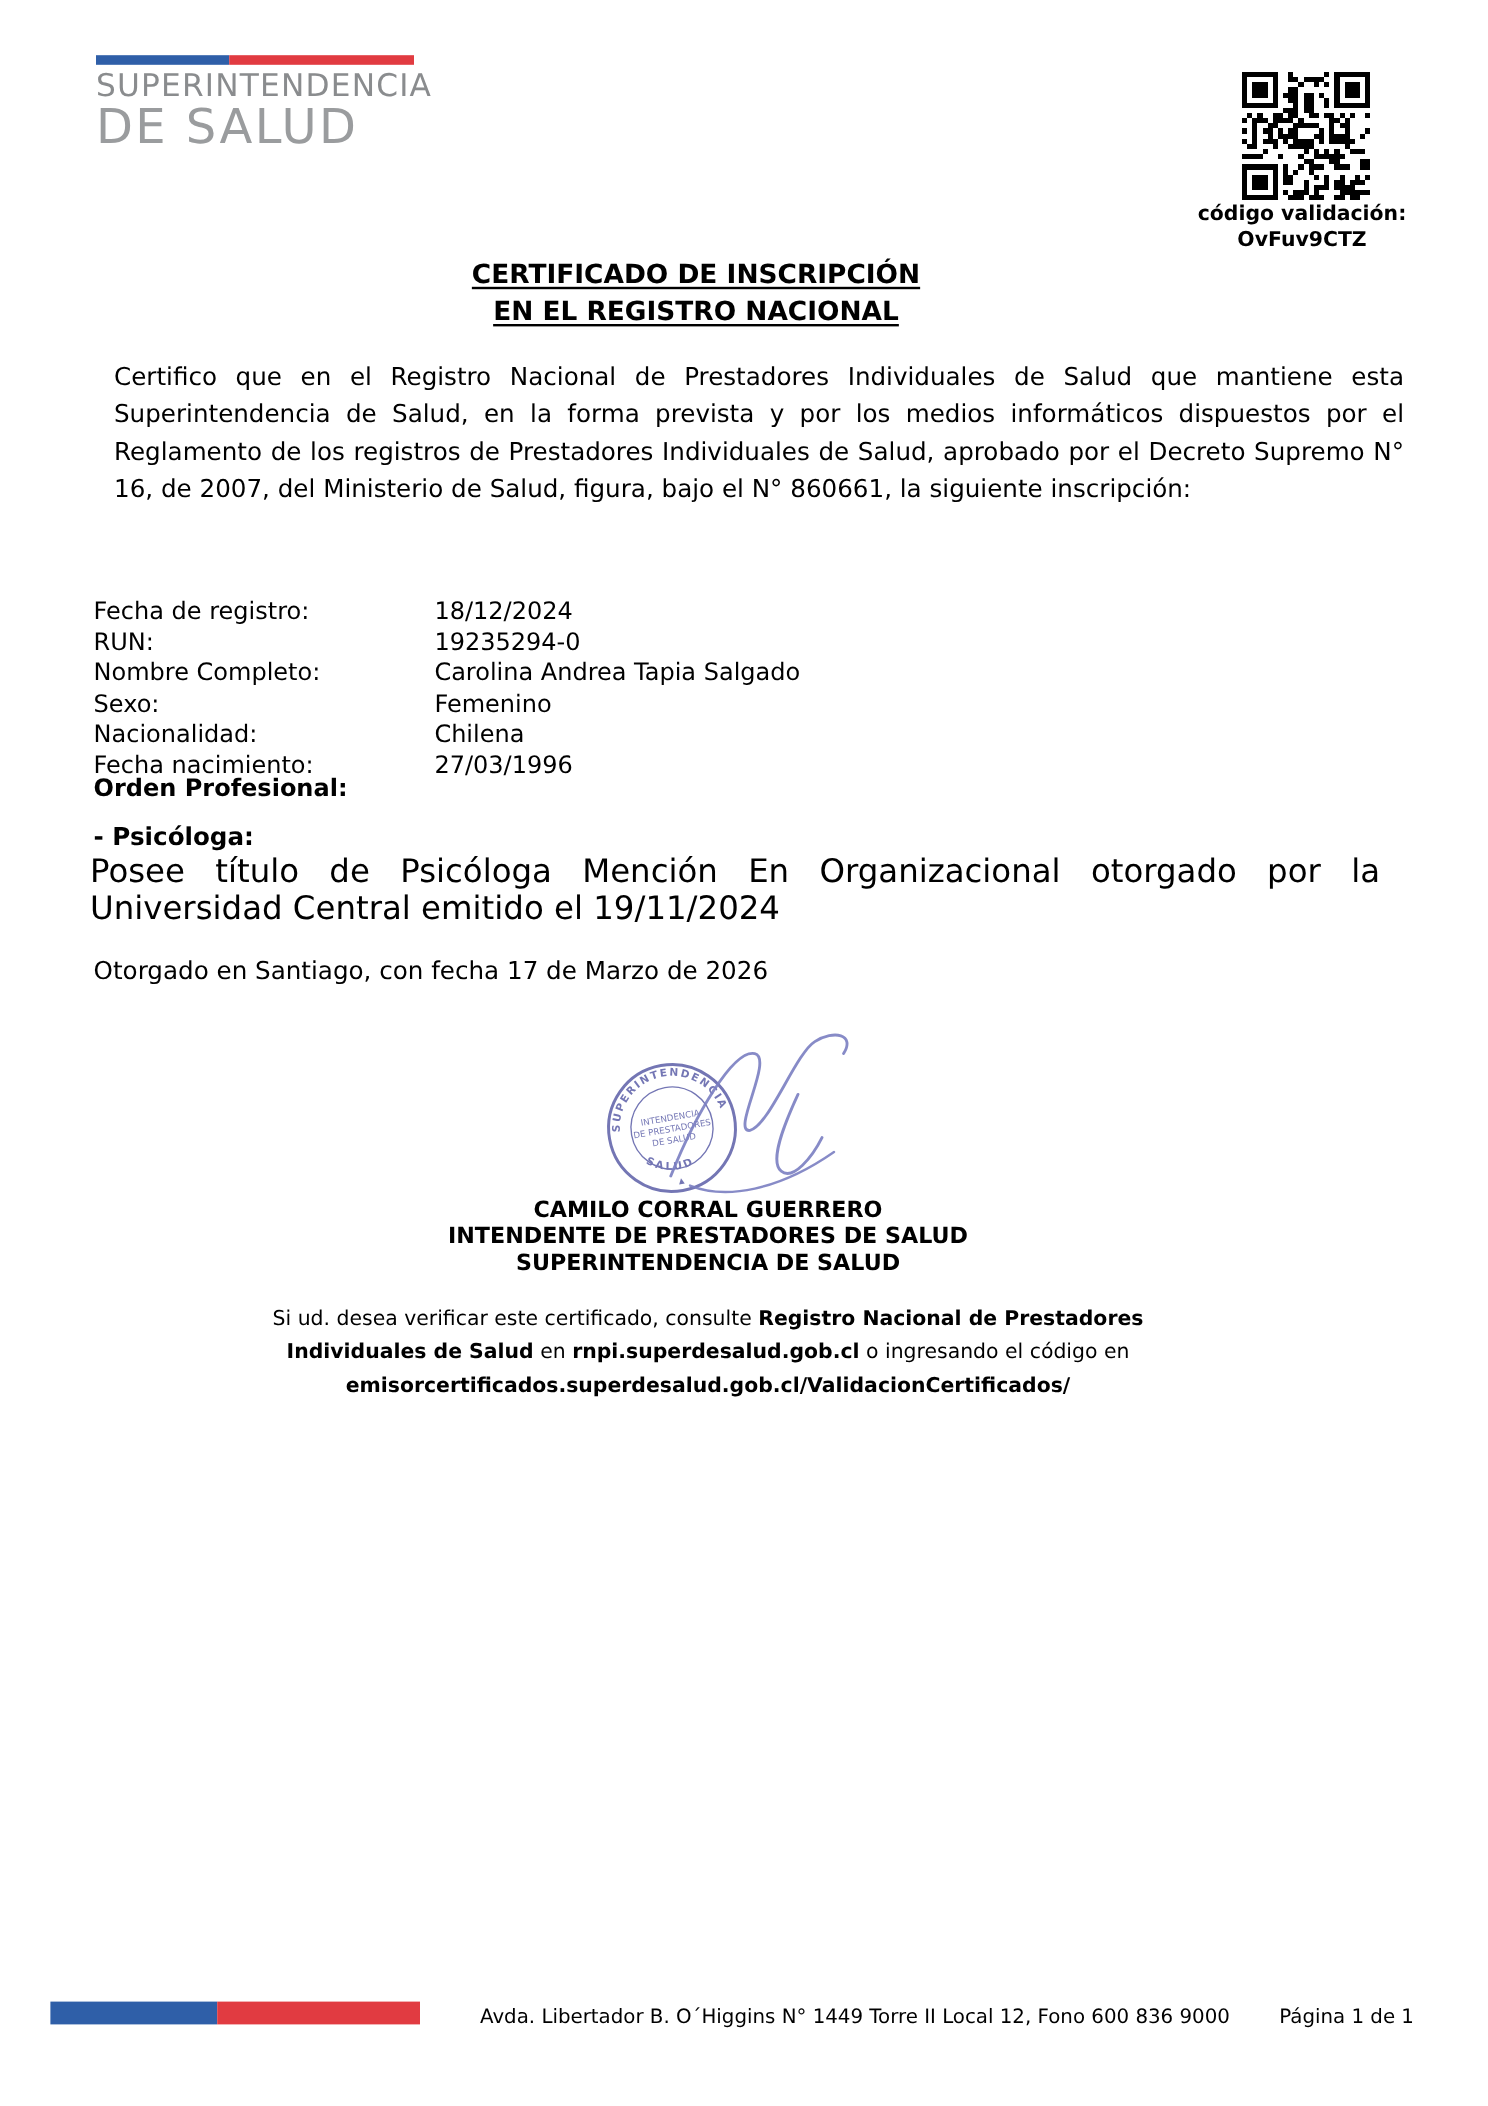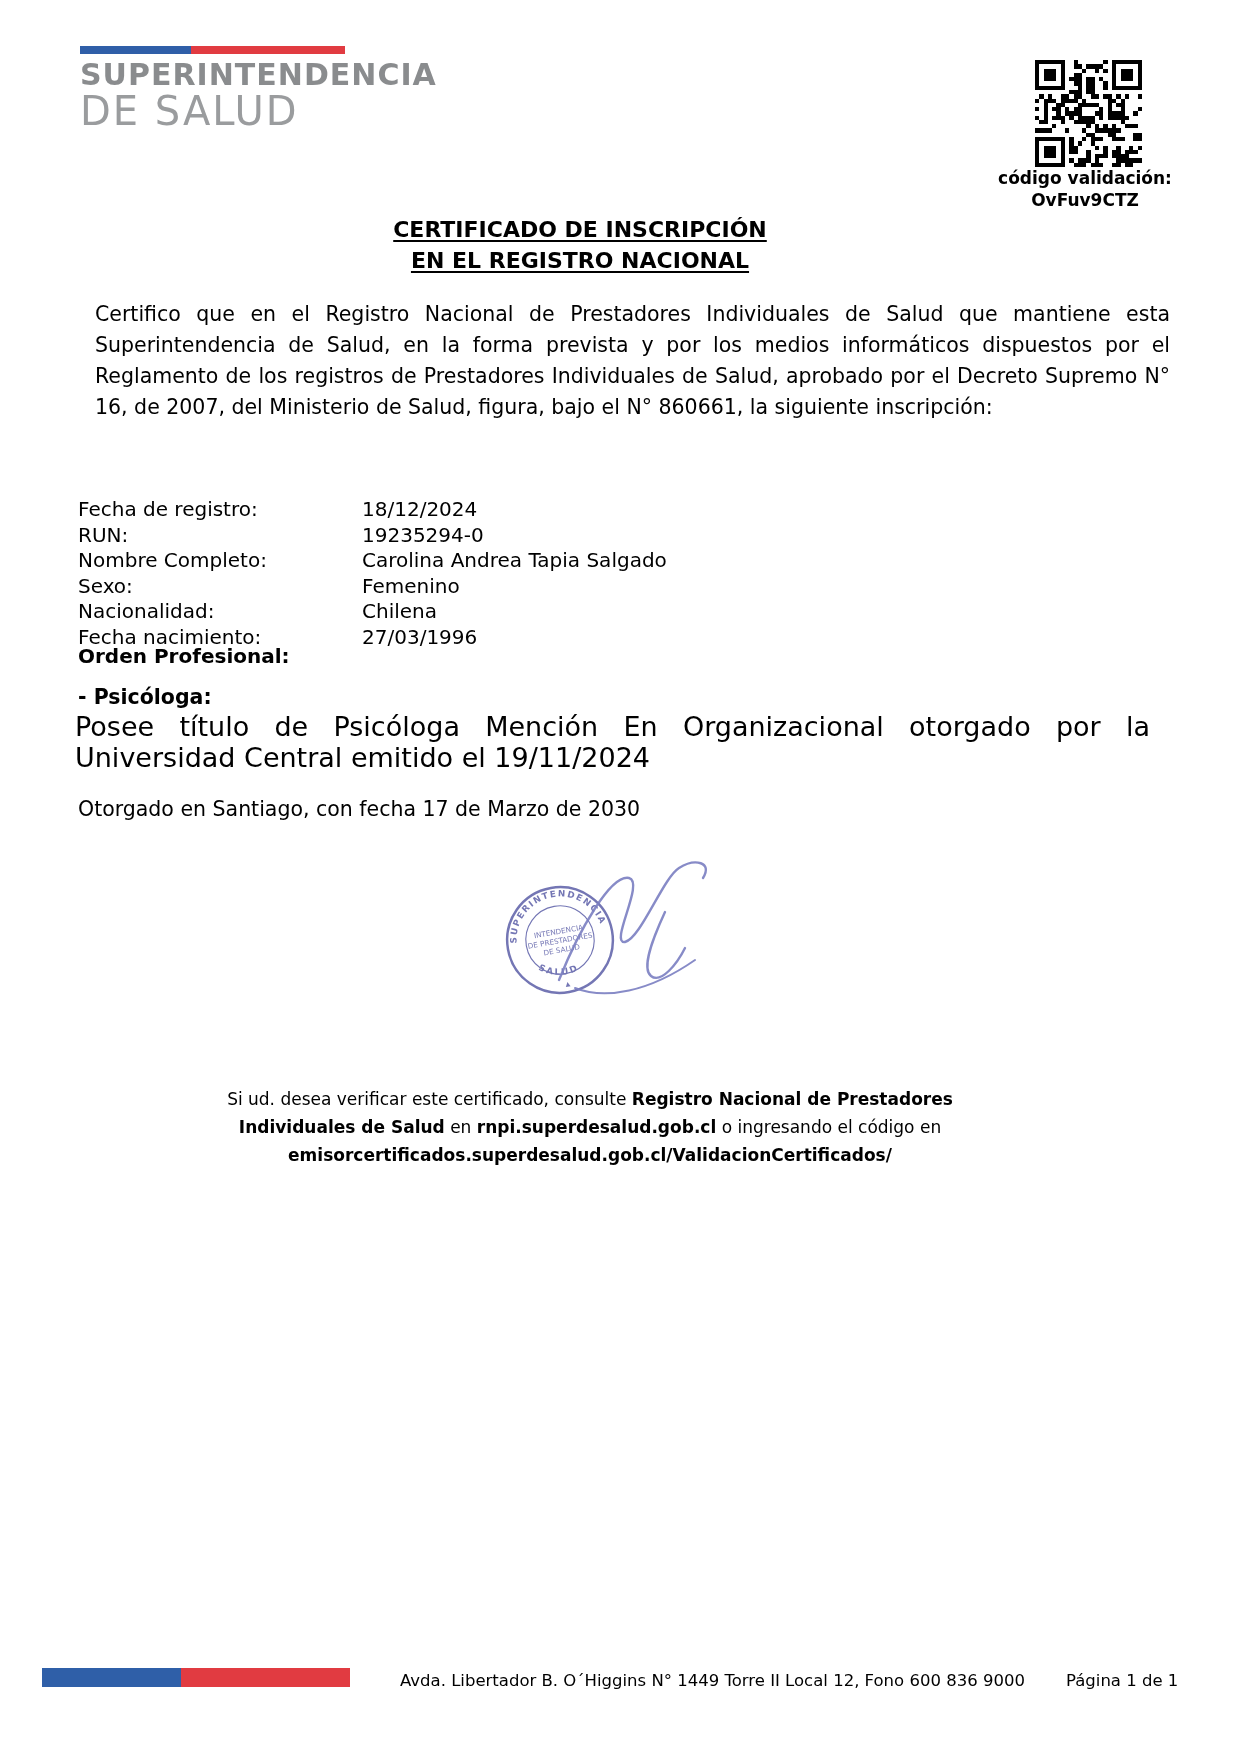--- a/index.html
+++ b/index.html
@@ -9,21 +9,21 @@
     background:#ffffff;
     font-family:"DejaVu Sans","Liberation Sans",sans-serif;
     color:#000;
     overflow:hidden;
   }
   
   .logo{position:absolute;left:80px;top:46px;width:270px;}
   .logo-bar{display:flex;width:265px;height:8px;}
   .logo-bar .blue{width:111px;background:#2f5fa8;}
   .logo-bar .red{flex:1;background:#e13b41;}
-  .logo-l1{margin-top:3px;font-size:30px;letter-spacing:1px;color:#8a8c8e;font-weight:700;}
+  .logo-l1{margin-top:3px;font-size:26px;letter-spacing:1px;color:#8a8c8e;font-weight:400;}
   .logo-l2{font-size:40px;letter-spacing:2px;color:#9a9c9e;font-weight:400;margin-top:-4px;}
   
   .qr-wrap{position:absolute;left:1035px;top:60px;width:107px;height:107px;}
   .qr-wrap svg{width:107px;height:107px;display:block;}
   .qr-caption{position:absolute;left:965px;top:167px;width:240px;text-align:center;
     font-size:17px;font-weight:bold;line-height:22px;}
   
   .title{position:absolute;left:75px;top:214px;width:1010px;text-align:center;
     font-size:22px;font-weight:bold;line-height:31px;}
   .title div{text-decoration:underline;text-decoration-thickness:2px;text-underline-offset:3px;}
@@ -328,21 +328,21 @@
     <div class="frow">
       <div class="flabel">Fecha nacimiento:</div>
       <div class="fvalue">27/03/1996</div>
     </div>
   </div>
 
   <div class="section-title">Orden Profesional:</div>
   <div class="item-title">- Psicóloga:</div>
   <div class="item-text">Posee título de Psicóloga Mención En Organizacional otorgado por la Universidad Central emitido el 19/11/2024</div>
 
-  <div class="issued">Otorgado en Santiago, con fecha 17 de Marzo de 2030</div>
+  <div class="issued">Otorgado en Santiago, con fecha 17 de Marzo de 2026</div>
 
   <svg class="stamp" viewBox="0 0 112 112">
     <circle cx="56" cy="56" r="51" fill="none" stroke="#5c5fa8" stroke-width="2.4"></circle>
     <circle cx="56" cy="56" r="33" fill="none" stroke="#5c5fa8" stroke-width="1.1"></circle>
     <defs>
       <path id="arc-top" d="M 14,56 A 42,42 0 1 1 98,56" fill="none"></path>
       <path id="arc-bot" d="M 18,62 A 40,40 0 0 0 94,62" fill="none"></path>
     </defs>
     <text font-size="8.5" fill="#5c5fa8" font-weight="bold" letter-spacing="1.5" font-family="DejaVu Sans, Liberation Sans, sans-serif">
       <textPath href="#arc-top" startOffset="4">SUPERINTENDENCIA  DE</textPath>
@@ -355,20 +355,25 @@
     <text x="56" y="68" text-anchor="middle" font-size="7" fill="#5c5fa8" font-family="DejaVu Sans, Liberation Sans, sans-serif">DE SALUD</text>
     <text x="56" y="101" text-anchor="middle" font-size="6" fill="#5c5fa8">▲</text>
   </svg>
 
   <svg class="signature" viewBox="0 0 180 158">
     <path d="M14,128 C34,78 66,22 84,26 C100,30 64,92 80,90 C96,86 118,26 134,16 C150,6 168,10 158,26
              M120,60 C108,86 96,116 106,124 C116,132 132,112 140,96" fill="none" stroke="#7b7fc2" stroke-width="2.4" stroke-linecap="round"></path>
     <path d="M30,136 C60,148 104,140 150,108" fill="none" stroke="#7b7fc2" stroke-width="2" stroke-linecap="round"></path>
   </svg>
 
+  <div class="signatory">
+    <div>CAMILO CORRAL GUERRERO</div>
+    <div>INTENDENTE DE PRESTADORES DE SALUD</div>
+    <div>SUPERINTENDENCIA DE SALUD</div>
+  </div>
 
   <div class="verification">
     <span>Si ud. desea verificar este certificado, consulte </span><b>Registro Nacional de Prestadores</b><br>
     <b>Individuales de Salud</b><span> en </span><b>rnpi.superdesalud.gob.cl</b><span> o ingresando el código en</span><br>
     <b>emisorcertificados.superdesalud.gob.cl/ValidacionCertificados/</b>
   </div>
 
   <div class="footer-bar">
     <div class="blue"></div>
     <div class="red"></div>

